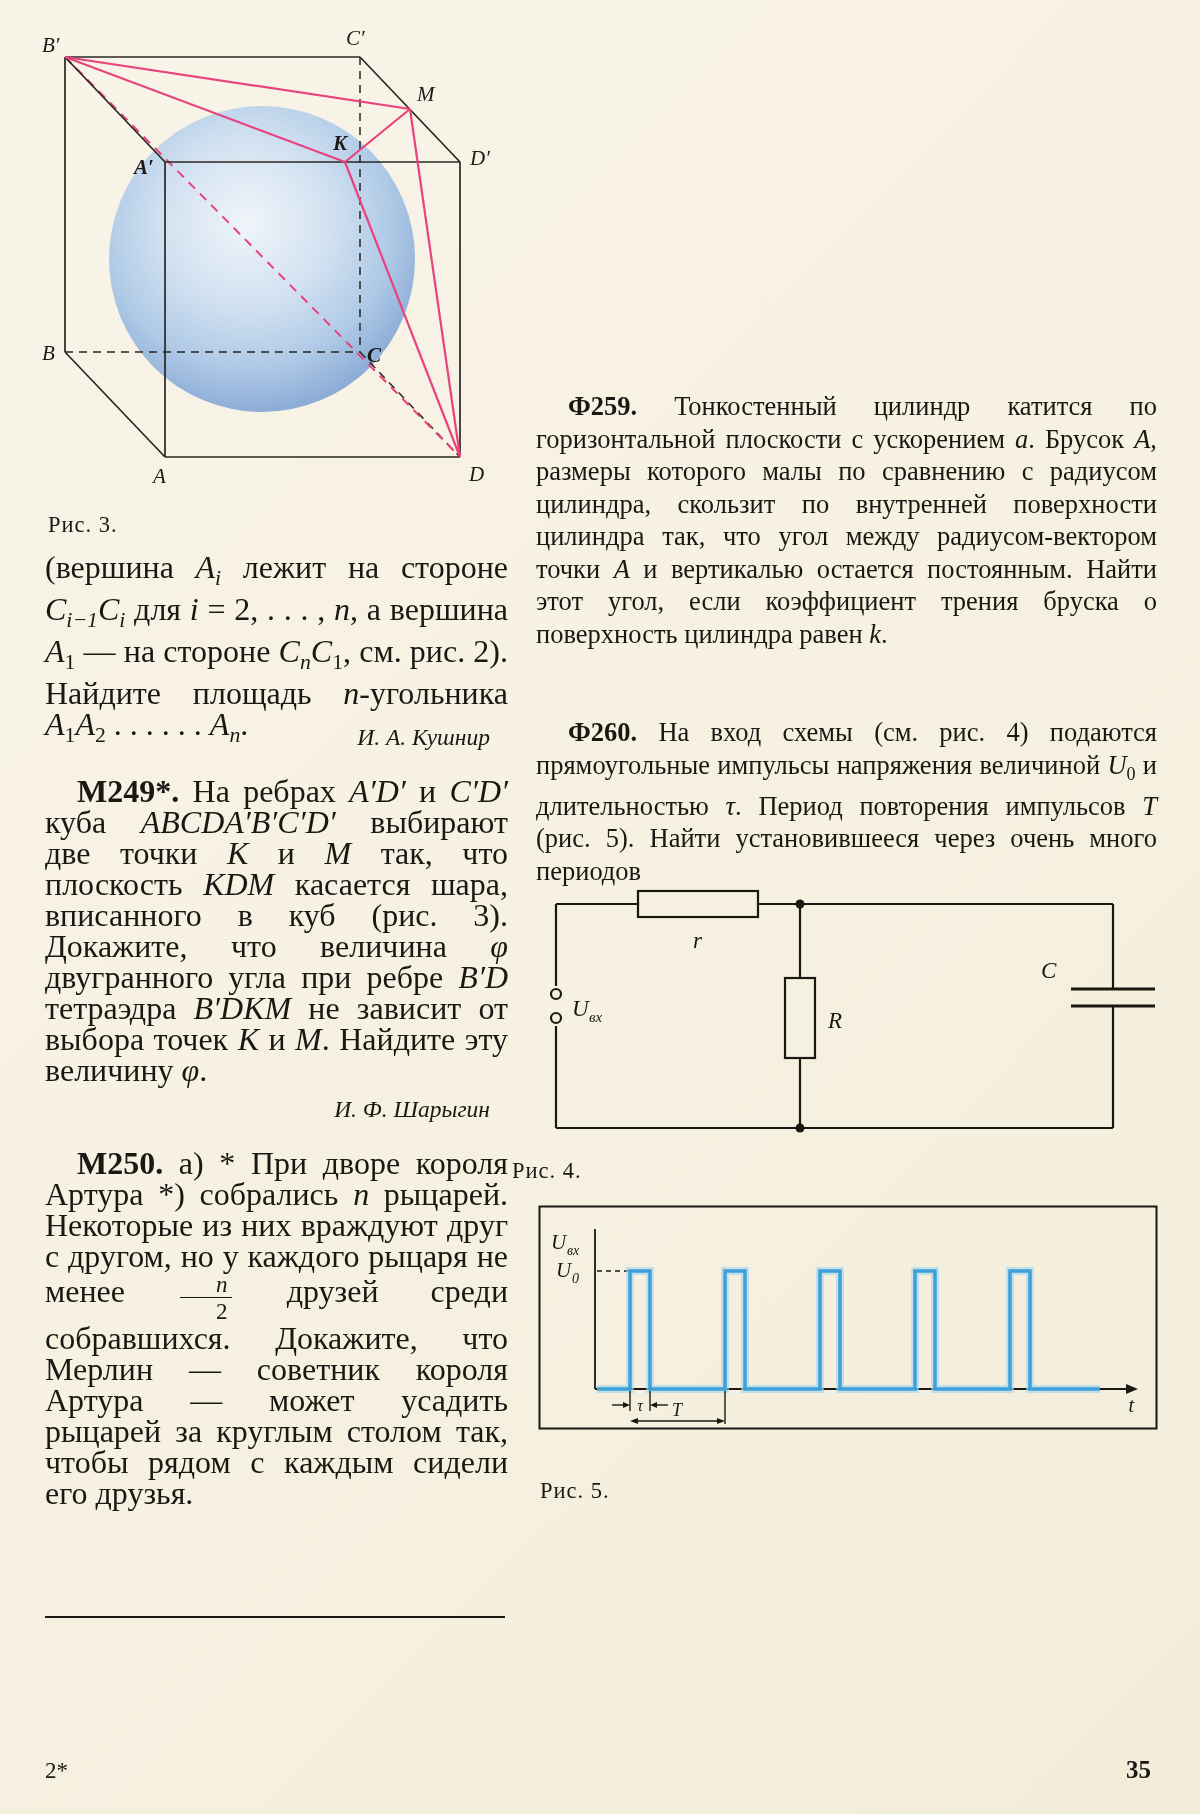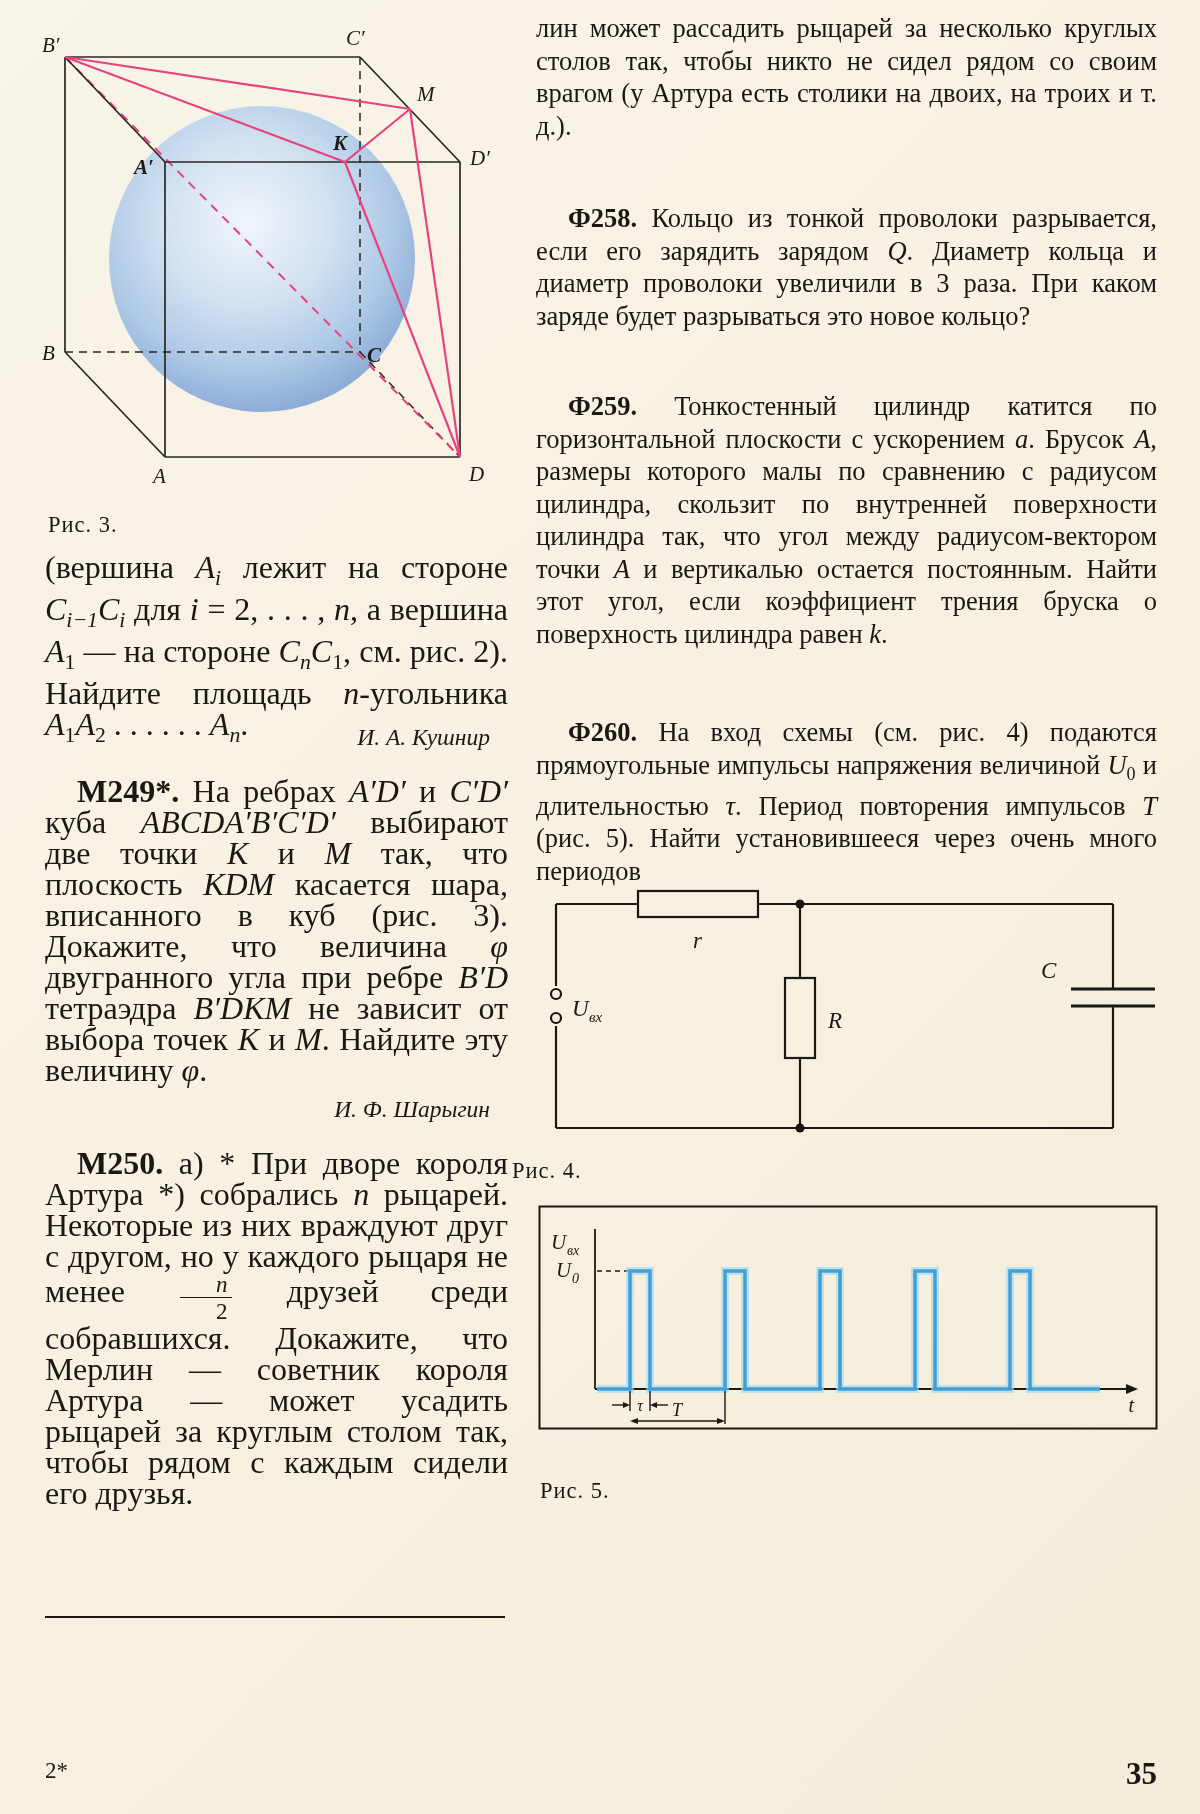--- a/index.html
+++ b/index.html
@@ -10,21 +10,21 @@
   .lcol{left:45px;width:463px;font-size:32px;line-height:31px;}
   .rcol{left:536px;width:621px;font-size:26.5px;line-height:32.5px;}
   .ind{text-indent:32px;}
   .author{position:absolute;left:45px;width:445px;text-align:right;
           font-style:italic;font-size:23.5px;}
   .caption{position:absolute;font-size:22.5px;letter-spacing:1px;}
   .footnote{font-size:21px;line-height:28px;}
   .frule{position:absolute;left:45px;width:460px;height:0;border:none;
          border-top:2px solid #1b1713;margin:0;}
   .sig{position:absolute;font-size:23px;}
-  .pageno{position:absolute;font-size:31px;font-weight:bold;}
+  .pageno{position:absolute;font-size:25px;font-weight:bold;}
   .it{font-style:italic;}
   .bd{font-weight:bold;}
   .sb{font-size:0.68em;vertical-align:-0.32em;}
   .frac{display:inline-block;vertical-align:-0.55em;text-align:center;margin:0 3px;}
   .frac .num{display:block;font-style:italic;font-size:0.72em;line-height:1.05;
              border-bottom:1.5px solid #1b1713;padding:0 4px 1px;}
   .frac .den{display:block;font-size:0.72em;line-height:1.05;padding-top:1px;}
   svg{position:absolute;}
   svg text{font-family:"Liberation Serif",serif;}
 </style>
@@ -92,23 +92,21 @@
   <div class="author" style="top:1096px;">И. Ф. Шарыгин</div>
 
   <div class="para lcol ind" style="top:1148px;"><span class="bd">М250.</span><span> а) * При дворе короля Артура *) собрались </span><span class="it">n</span><span> рыцарей. Некоторые из них враждуют друг с другом, но у каждого рыцаря не менее </span><span class="frac"><span class="num">n</span><span class="den">2</span></span><span> друзей среди собравшихся. Докажите, что Мерлин — советник короля Артура — может усадить рыцарей за круглым столом так, чтобы рядом с каждым сидели его друзья.</span></div>
 
 
   <hr class="frule" style="top:1616px;">
 
 
   <div class="sig" style="left:45px;top:1758px;">2*</div>
 
-  <div class="para rcol" style="top:12px;"><span>лин может рассадить рыцарей за несколько круглых столов так, чтобы никто не сидел рядом со своим врагом (у Артура есть столики на двоих, на троих и т. д.).</span></div>
 
-  <div class="para rcol ind" style="top:202px;"><span class="bd">Ф258.</span><span> Кольцо из тонкой проволоки разрывается, если его зарядить зарядом </span><span class="it">Q</span><span>. Диаметр кольца и диаметр проволоки увеличили в 3 раза. При каком заряде будет разрываться это новое кольцо?</span></div>
 
   <div class="para rcol ind" style="top:390px;"><span class="bd">Ф259.</span><span> Тонкостенный цилиндр катится по горизонтальной плоскости с ускорением </span><span class="it">a</span><span>. Брусок </span><span class="it">A</span><span>, размеры которого малы по сравнению с радиусом цилиндра, скользит по внутренней поверхности цилиндра так, что угол между радиусом-вектором точки </span><span class="it">A</span><span> и вертикалью остается постоянным. Найти этот угол, если коэффициент трения бруска о поверхность цилиндра равен </span><span class="it">k</span><span>.</span></div>
 
   <div class="para rcol ind" style="top:716px;"><span class="bd">Ф260.</span><span> На вход схемы (см. рис. 4) подаются прямоугольные импульсы напряжения величиной </span><span class="it">U</span><span class="sb">0</span><span> и длительностью </span><span class="it">τ</span><span>. Период повторения импульсов </span><span class="it">T</span><span> (рис. 5). Найти установившееся через очень много периодов</span></div>
 
   <svg style="left:538px;top:886px;" width="620" height="260" viewBox="0 0 620 260">
     <g stroke="#1b1713" stroke-width="2.2" fill="none">
 
       <line x1="18" y1="18" x2="575" y2="18"></line>
 

